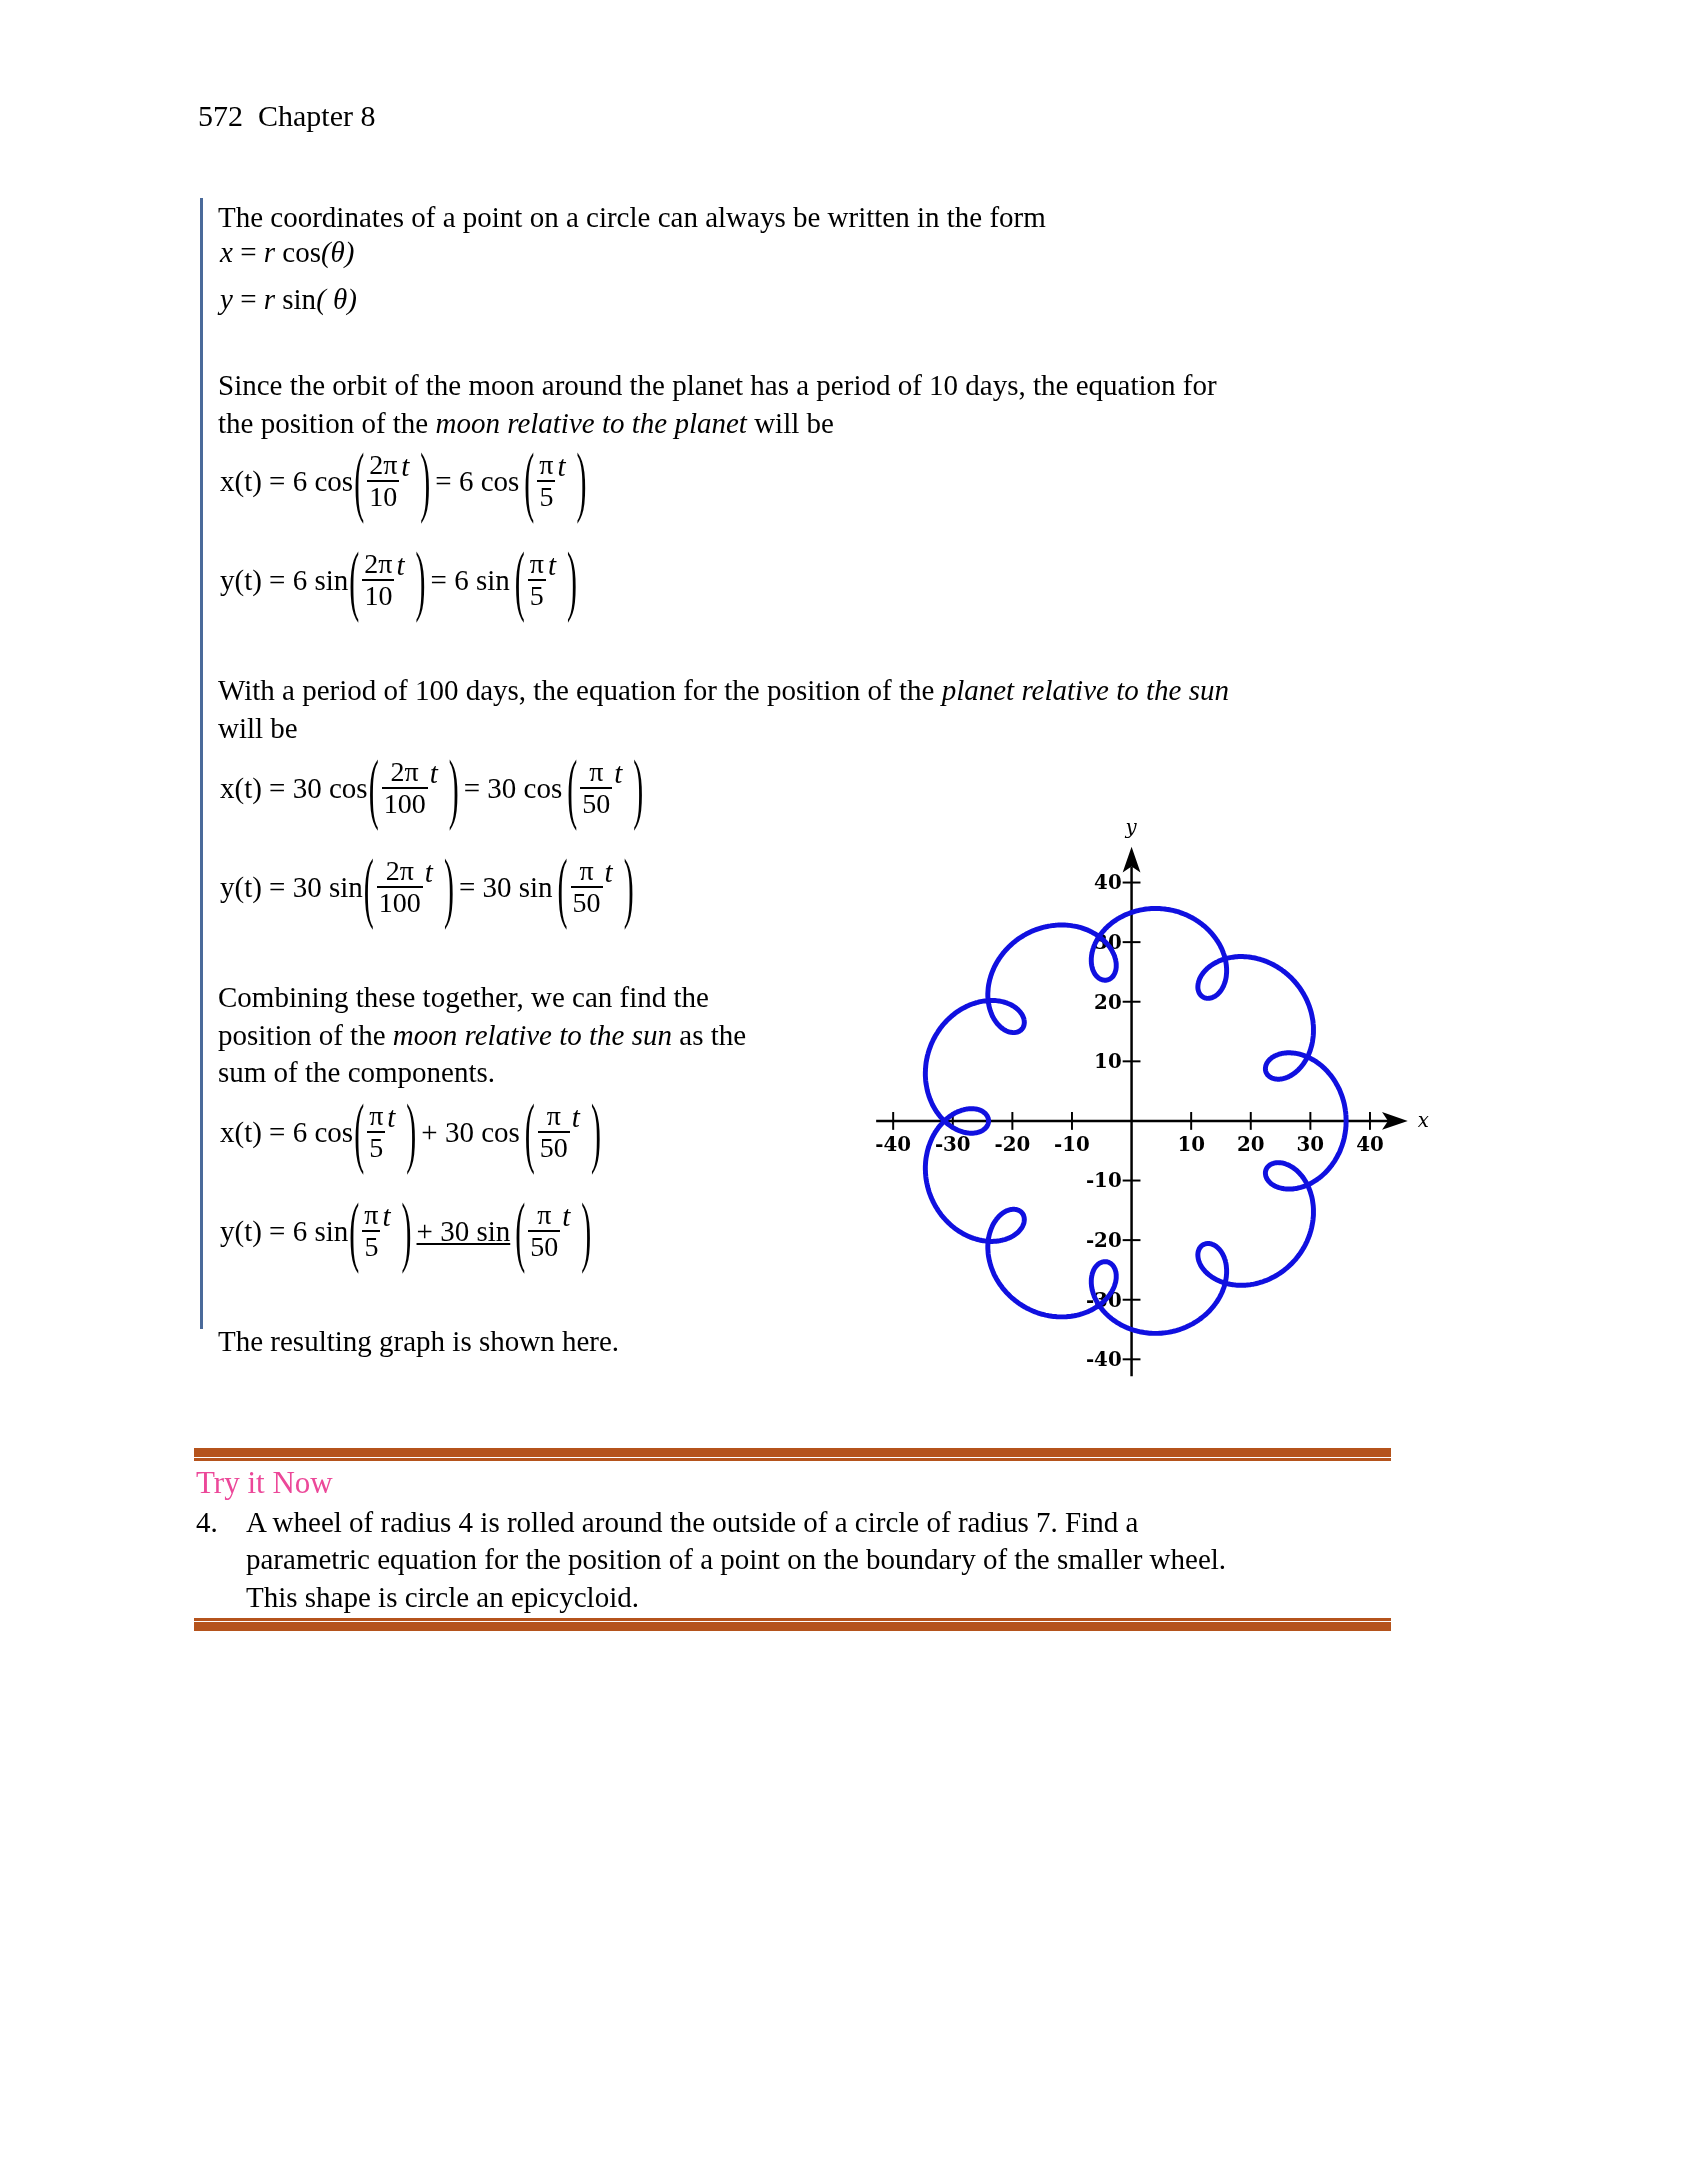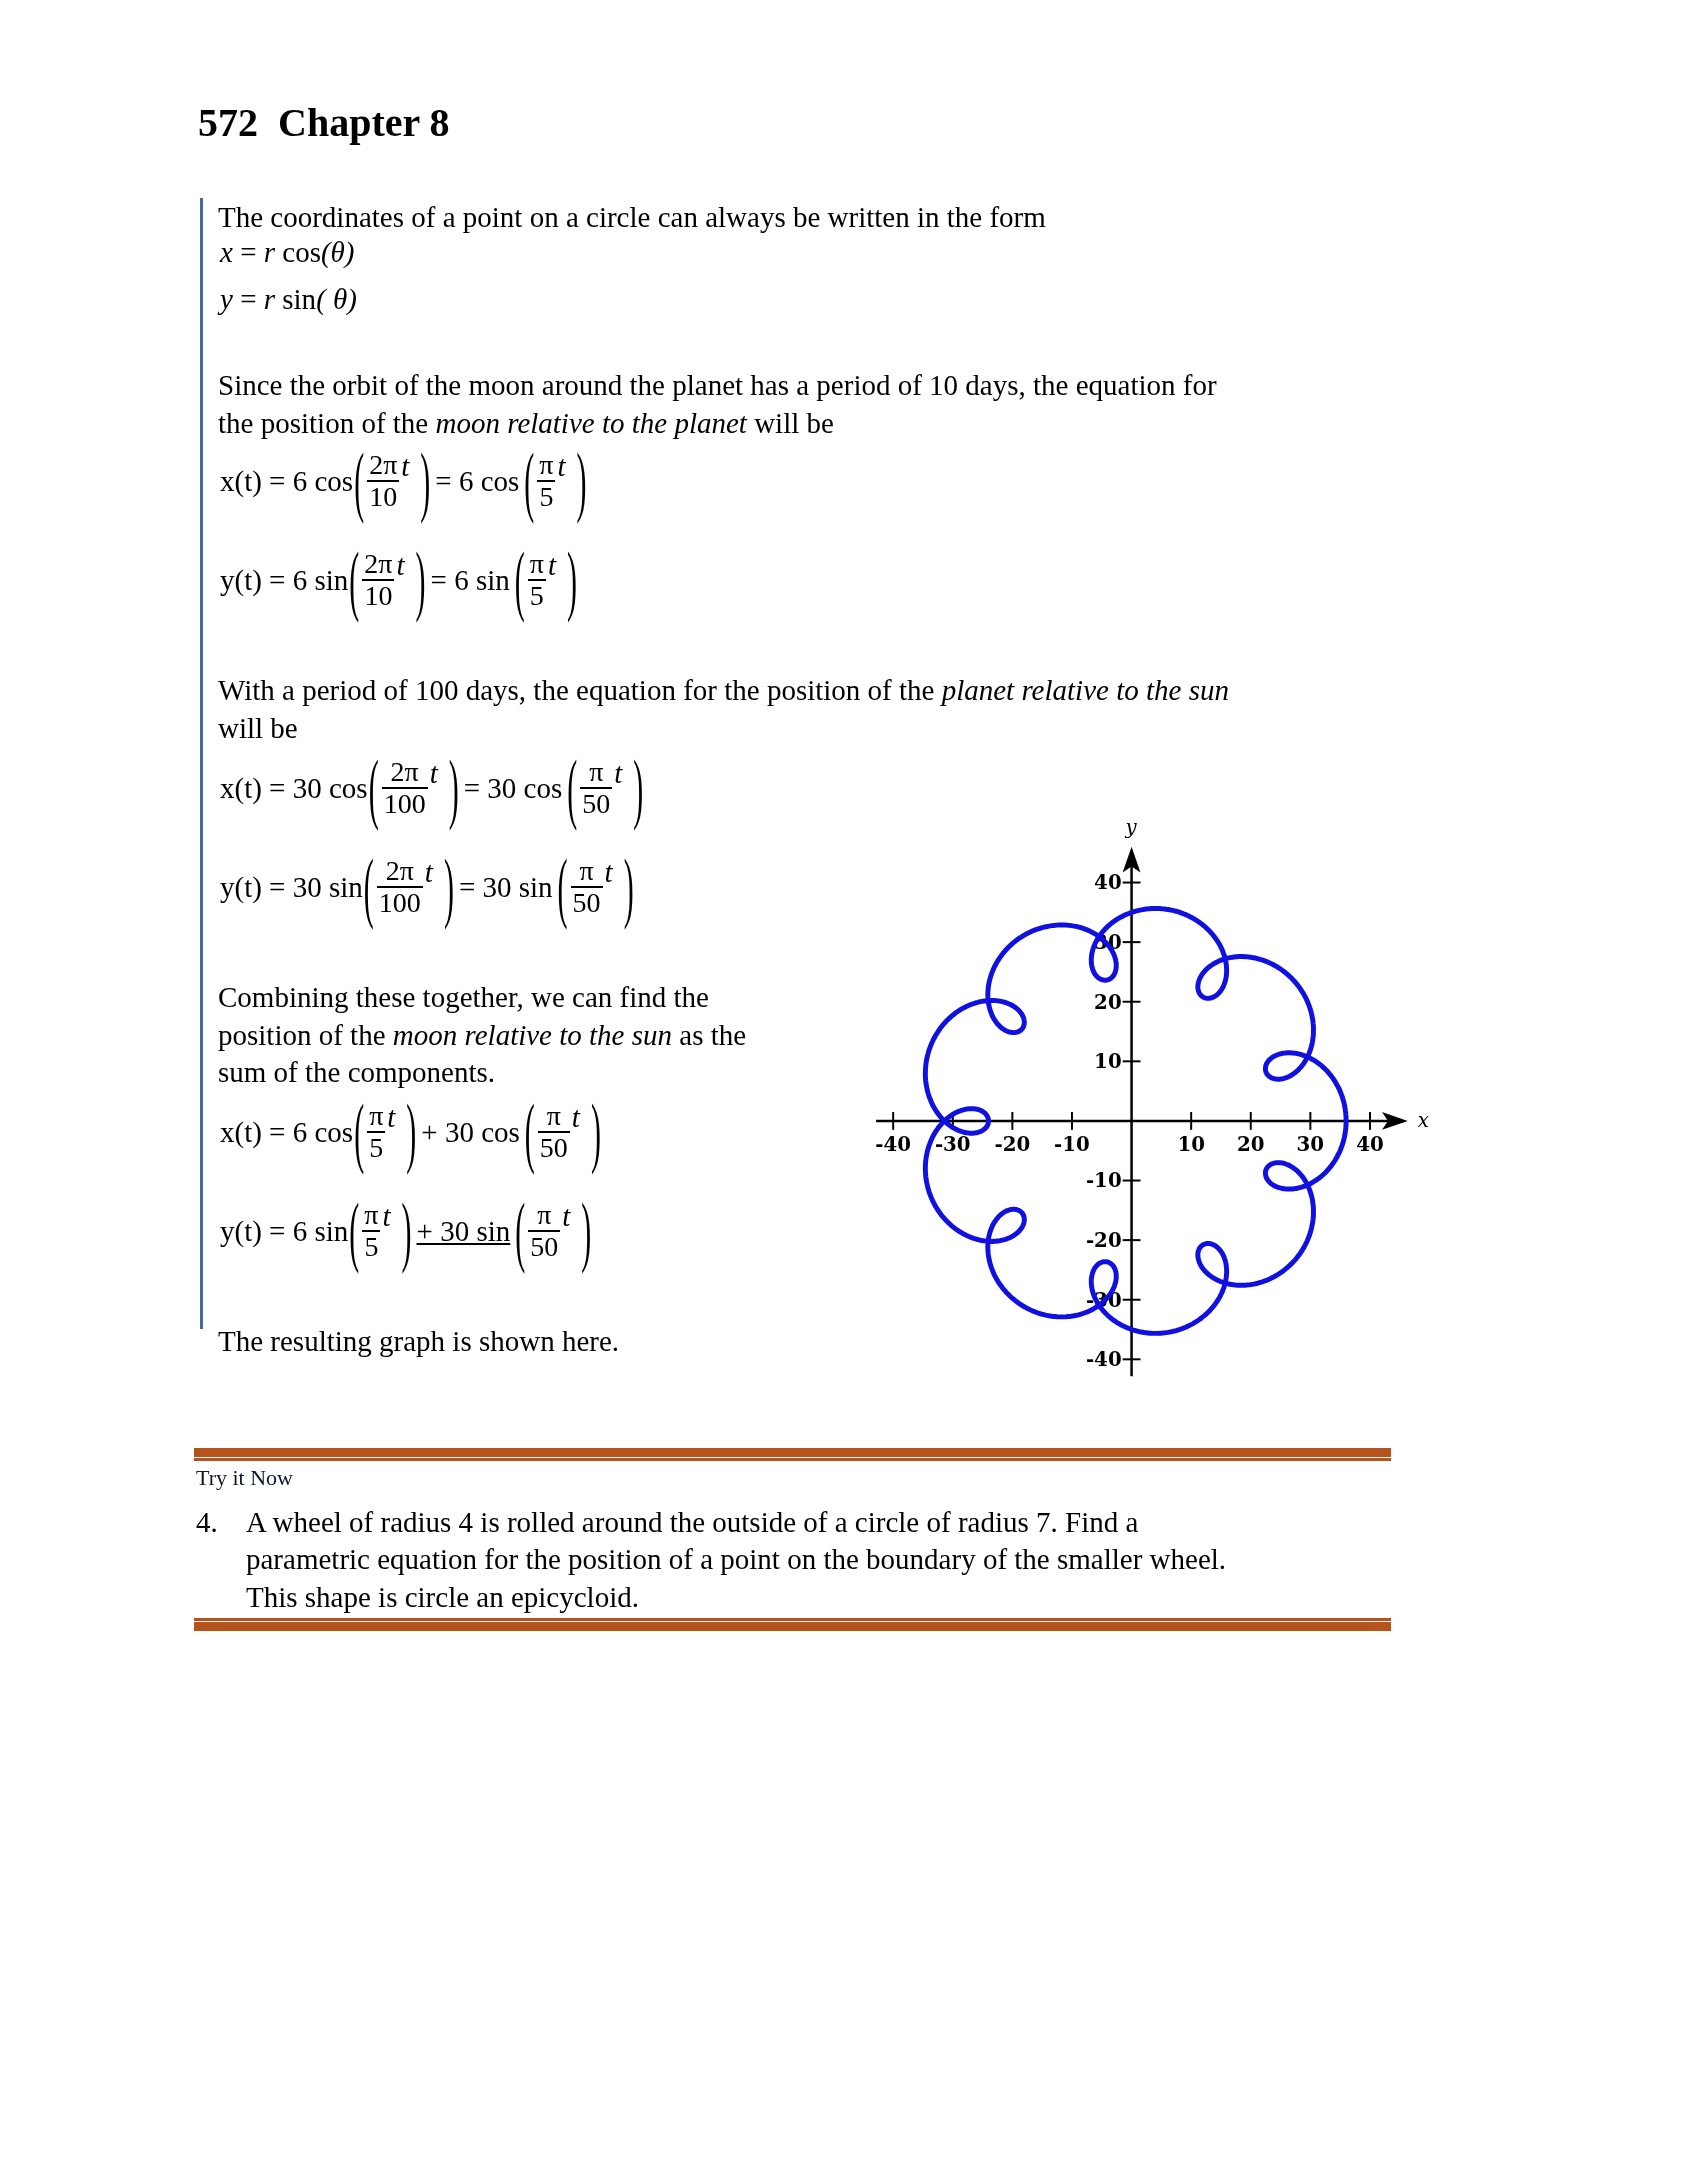--- a/index.html
+++ b/index.html
@@ -1,34 +1,34 @@
 <!DOCTYPE html>
 <html><head>
 <meta charset="utf-8">
 <style>
   html, body { margin:0; padding:0; background:#ffffff; }
   body { width:1683px; height:2178px; position:relative; overflow:hidden;
          font-family:"Liberation Serif", "DejaVu Serif", serif; color:#000; }
   .abs { position:absolute; white-space:nowrap; }
-  .hdr { font-size:40px;font-weight:bold; }
+  .hdr { font-size:30px; }
   .txt { font-size:29px; line-height:38px; }
   .it { font-style:italic; }
   .leftbar { position:absolute; left:200px; top:198px; width:3px; height:1131px; background:#4a6a9a; }
   .math { font-size:29px; display:flex; align-items:center; }
   .math .v { font-style:italic; }
   .frac { display:inline-flex; flex-direction:column; align-items:center; margin:0 2px; }
   .frac .num { font-size:28px; line-height:30px; padding:0 2px; }
   .frac .den { font-size:28px; line-height:30px; border-top:2px solid #000; padding:0 2px; }
   .paren { display:inline-flex; align-items:center; }
   .paren .br { font-size:30px; transform:scaleY(2.6); display:inline-block; font-weight:lighter; margin:0 1px; }
   .fracwrap { display:inline-flex; align-items:flex-start; }
   .tryrule { position:absolute; left:194px; width:1197px; }
   .thick { height:9px; background:#b5531c; }
   .thin { height:3px; background:#b5531c; }
-  .try-title { color:#0f172a; font-size:22px; }
+  .try-title { color:#ec4899; font-size:31px; }
   svg text { font-family:"DejaVu Serif", serif; }
 </style>
 </head>
 <body>
 
 <div class="abs hdr" style="left:198px; top:99px;">
   <span>572</span>&nbsp;&nbsp;<span>Chapter 8</span>
 </div>
 
 <div class="leftbar"></div>

